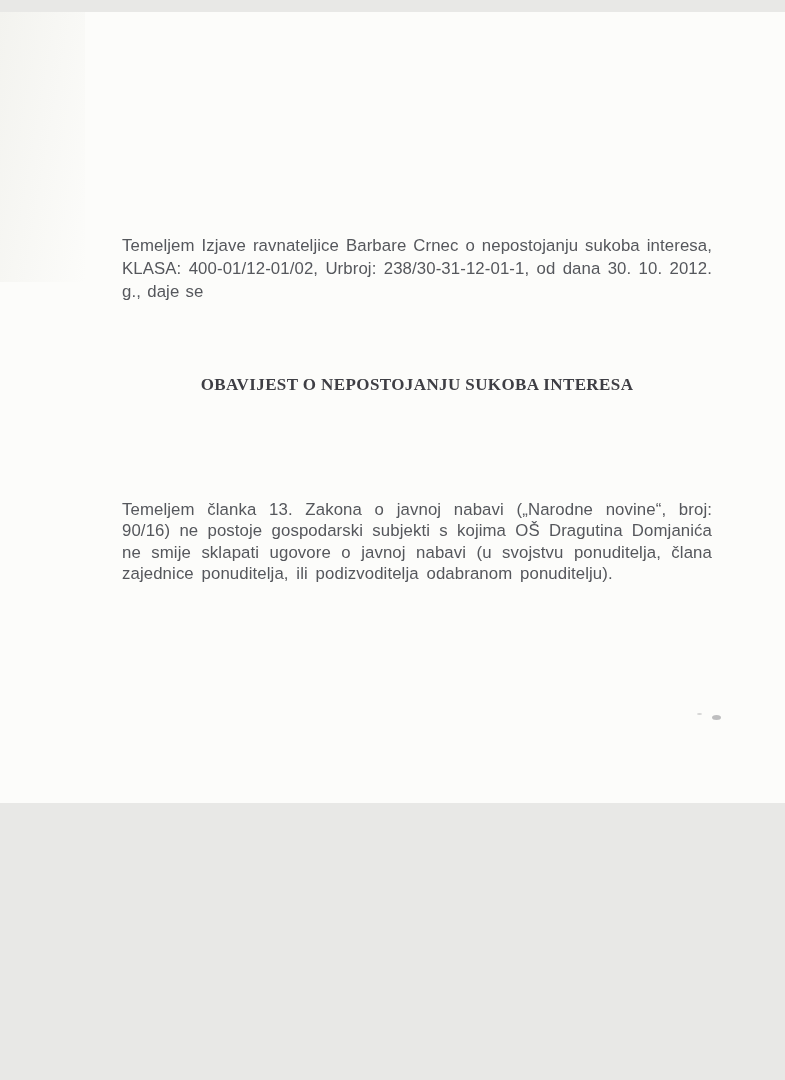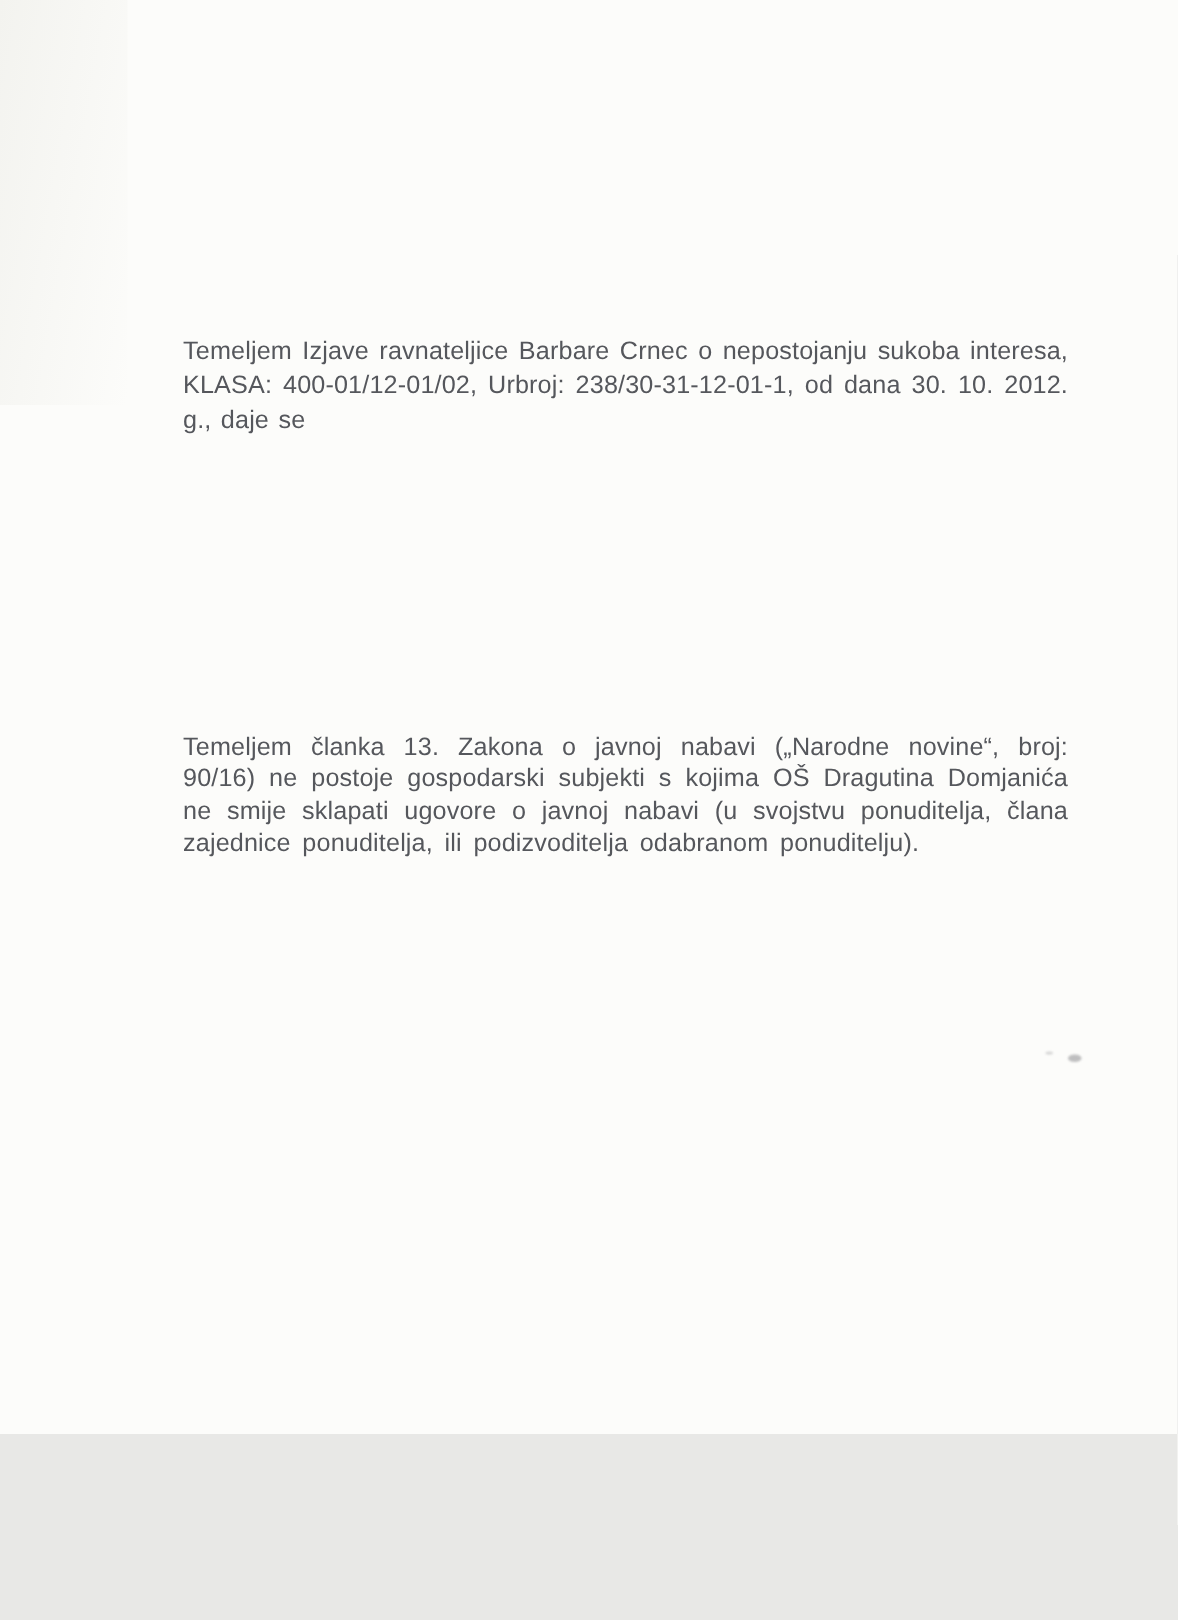--- a/index.html
+++ b/index.html
@@ -3,22 +3,22 @@
 <meta charset="utf-8">
 <style>
   html, body {
     margin: 0;
     padding: 0;
     background: #e8e8e6;
   }
   .scan-page {
     position: relative;
     width: 785px;
-    height: 956px;
-    margin: 0 auto;
+    height: 791px;
+    margin: 12px auto;
     background: #fcfcfa;
     overflow: hidden;
     font-family: "Liberation Sans", sans-serif;
   }
   
   .edge-shade {
     position: absolute;
     left: 0; top: 0;
     width: 85px; height: 270px;
     background: linear-gradient(100deg, #f3f3ef 0%, rgba(243,243,239,0.55) 45%, rgba(252,252,250,0) 100%);
@@ -62,18 +62,19 @@
   .speck-b { left: 712px; top: 703px; width: 9px; height: 5px; }
 </style>
 </head>
 <body>
 
 <div class="scan-page">
   <div class="edge-shade"></div>
 
   <p class="body-paragraph para-1">Temeljem Izjave ravnateljice Barbare Crnec o nepostojanju sukoba interesa, KLASA: 400-01/12-01/02, Urbroj: 238/30-31-12-01-1, od dana 30. 10. 2012. g., daje se</p>
 
+  <h1 class="doc-title">OBAVIJEST O NEPOSTOJANJU SUKOBA INTERESA</h1>
 
   <p class="body-paragraph para-2">Temeljem članka 13. Zakona o javnoj nabavi („Narodne novine“, broj: 90/16) ne postoje gospodarski subjekti s kojima OŠ Dragutina Domjanića ne smije sklapati ugovore o javnoj nabavi (u svojstvu ponuditelja, člana zajednice ponuditelja, ili podizvoditelja odabranom ponuditelju).</p>
 
   <span class="speck speck-a"></span>
   <span class="speck speck-b"></span>
 </div>
 
 </body></html>

